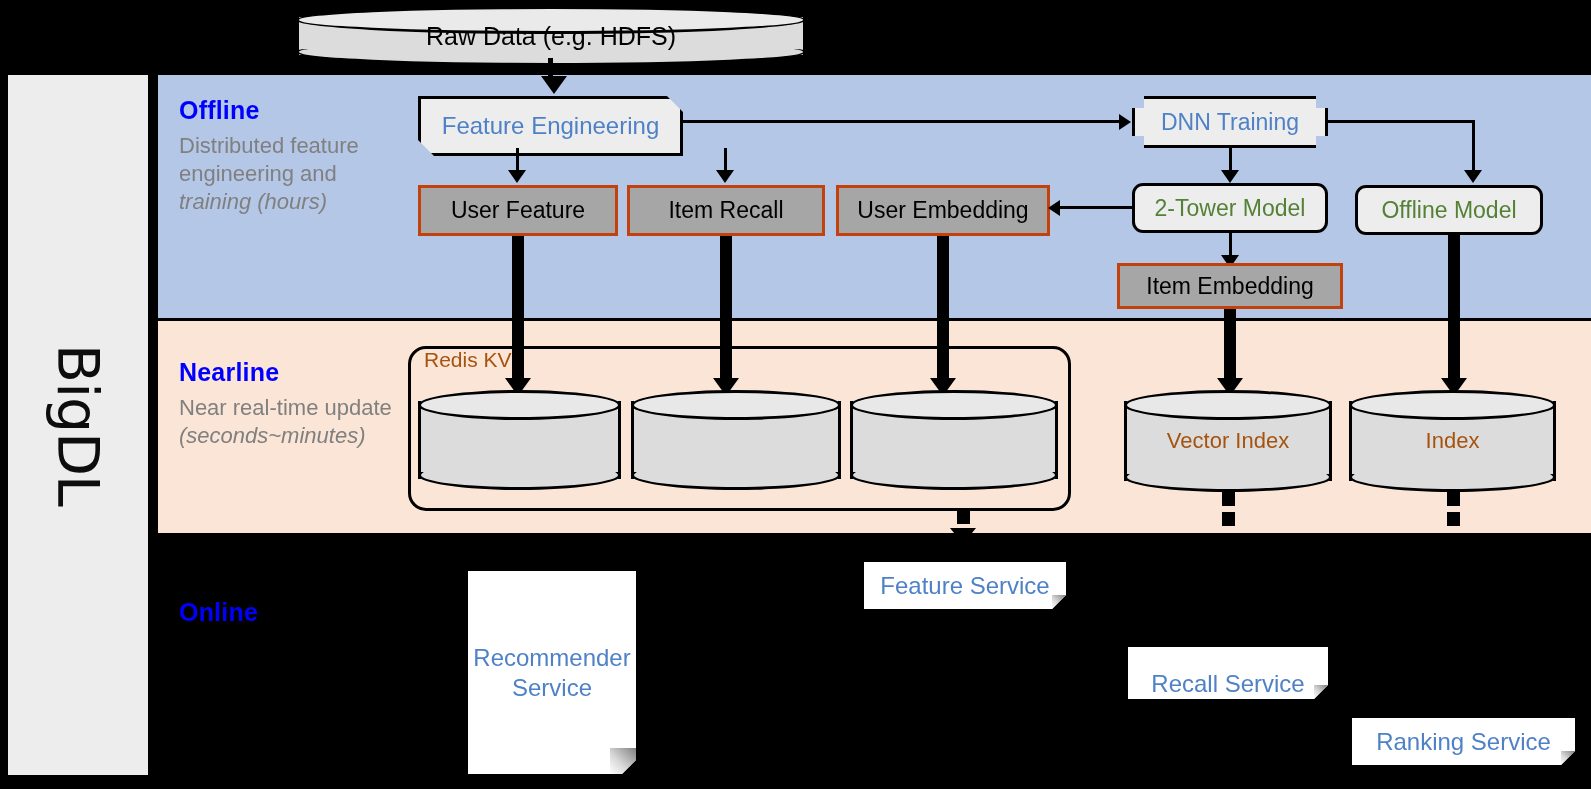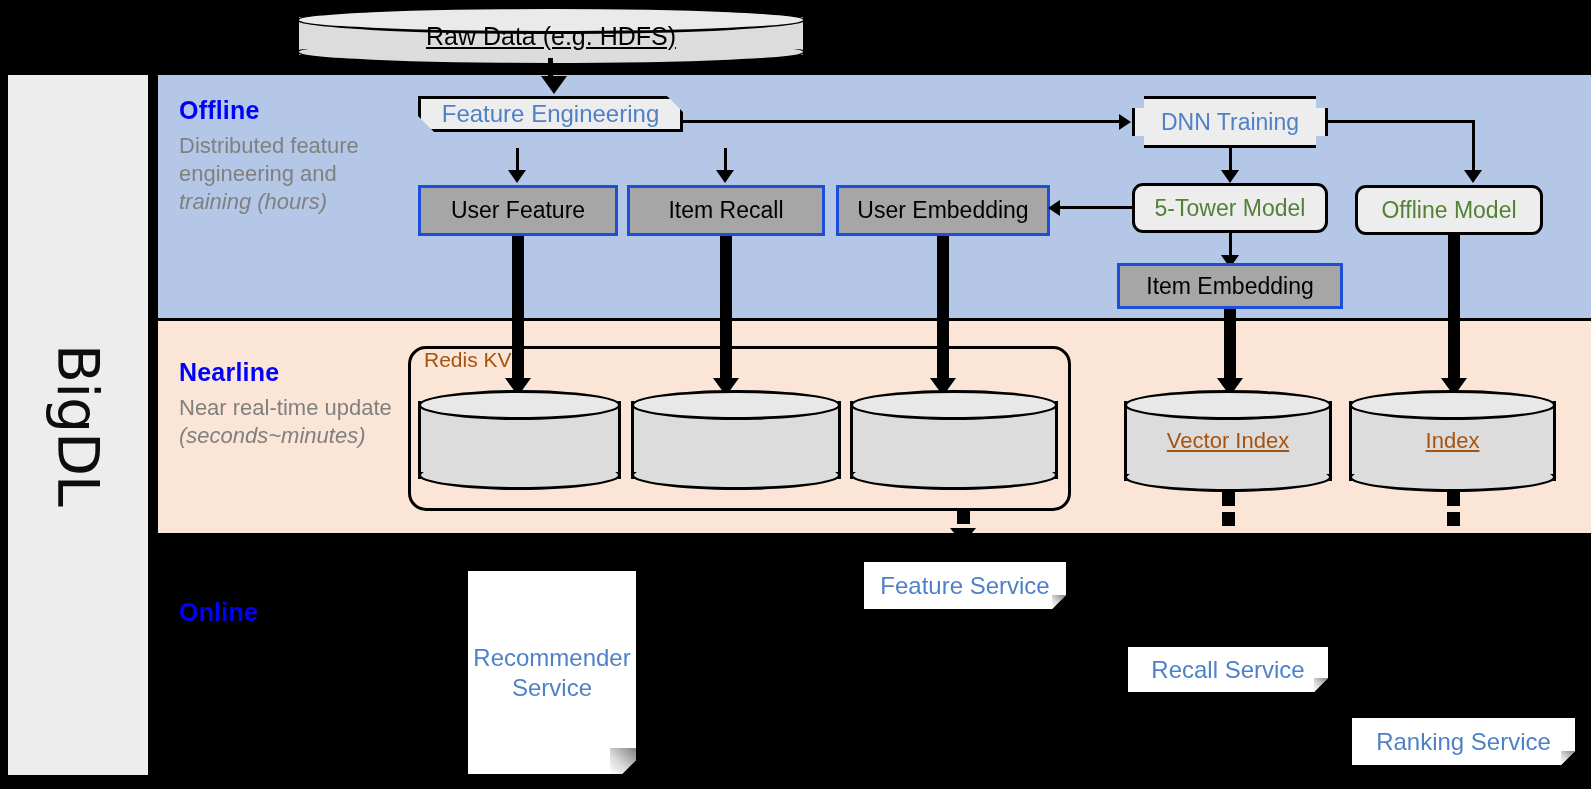--- a/index.html
+++ b/index.html
@@ -23,21 +23,21 @@
   }
   #sidebar-label span{transform:rotate(90deg);white-space:nowrap;display:block;}
 
   
   .band-title{font-size:25px;color:#0000ff;font-weight:600;letter-spacing:.2px;}
   .band-sub{font-size:22px;color:#808080;line-height:1.28;margin-top:7px;}
   .band-sub i{font-style:italic;}
 
   
   .gray-box{
-    background:#a6a6a6;border:3px solid #1d4ed8;
+    background:#a6a6a6;border:3px solid #c2410c;
     display:flex;align-items:center;justify-content:center;
     color:#000;font-size:23px;
   }
   .rounded-box{
     background:#ededed;border:3px solid #000;border-radius:11px;
     display:flex;align-items:center;justify-content:center;
     font-size:23px;color:#538135;
   }
   .card-box{
     background:#ededed;border:3px solid #000;
@@ -75,21 +75,21 @@
     background:#e8e8e8;border:3px solid #000;border-radius:50%;
   }
   .cyl .bot{
     position:absolute;left:0;right:0;bottom:0;height:24px;
     background:#dcdcdc;border:3px solid #000;border-radius:50%;
     clip-path:polygon(-5% 40%,105% 40%,105% 130%,-5% 130%);
   }
   .cyl .lbl{
     position:absolute;left:0;right:0;top:0;bottom:0;
     display:flex;align-items:center;justify-content:center;
-    font-size:22px;color:#a5530f;z-index:3;text-decoration:underline;
+    font-size:22px;color:#a5530f;z-index:3;
   }
 
   
   #rawdata{left:296px;top:6px;width:510px;height:60px;}
   #rawdata .body{top:11px;bottom:11px;background:#dcdcdc;}
   #rawdata .top{height:22px;background:#eaeaea;}
   #rawdata .bot{height:22px;}
   #rawdata .lbl{font-size:25px;color:#000;}
 
   
@@ -147,21 +147,21 @@
 <div class="cyl" id="rawdata">
   <div class="body"></div>
   <div class="bot"></div>
   <div class="top"></div>
   <div class="lbl">Raw Data (e.g. HDFS)</div>
 </div>
 
 <div class="abs vline" style="left:548px;top:58px;width:5px;height:22px;"></div>
 <div class="abs arrowdown fat" style="left:541px;top:76px;"></div>
 
-<div class="abs flag-box" id="fe-box" style="left:418px;top:96px;width:265px;height:36px;">
+<div class="abs flag-box" id="fe-box" style="left:418px;top:96px;width:265px;height:60px;">
   <span>Feature Engineering</span>
 </div>
 
 <div class="abs card-box" id="dnn-box" style="left:1132px;top:96px;width:196px;height:52px;">
   <span>DNN Training</span>
 </div>
 
 <div class="abs hline" style="left:683px;top:120px;width:437px;height:3px;"></div>
 <div class="abs arrowright" style="left:1119px;top:114px;"></div>
 
@@ -181,21 +181,21 @@
 </div>
 
 <div class="abs vline" style="left:1229px;top:148px;width:3px;height:24px;"></div>
 <div class="abs arrowdown" style="left:1221px;top:170px;"></div>
 
 <div class="abs hline" style="left:1328px;top:120px;width:147px;height:3px;"></div>
 <div class="abs vline" style="left:1472px;top:120px;width:3px;height:52px;"></div>
 <div class="abs arrowdown" style="left:1464px;top:170px;"></div>
 
 <div class="abs rounded-box" style="left:1132px;top:183px;width:196px;height:50px;">
-  <span>5-Tower Model</span>
+  <span>2-Tower Model</span>
 </div>
 <div class="abs rounded-box" style="left:1355px;top:185px;width:188px;height:50px;">
   <span>Offline Model</span>
 </div>
 
 <div class="abs hline" style="left:1060px;top:206px;width:75px;height:3px;"></div>
 <div class="abs arrowleft" style="left:1048px;top:200px;"></div>
 
 <div class="abs vline" style="left:1229px;top:233px;width:3px;height:24px;"></div>
 <div class="abs arrowdown" style="left:1221px;top:255px;"></div>
@@ -263,21 +263,21 @@
 <div class="abs doc-box" style="left:468px;top:571px;width:168px;height:203px;">
   <span>Recommender Service</span>
   <span class="doc-fold" style="width:26px;height:26px;"></span>
 </div>
 
 <div class="abs doc-box" style="left:864px;top:562px;width:202px;height:47px;">
   <span>Feature Service</span>
   <span class="doc-fold"></span>
 </div>
 
-<div class="abs doc-box" style="left:1128px;top:647px;width:200px;height:45px;">
+<div class="abs doc-box" style="left:1128px;top:647px;width:200px;height:52px;align-items:flex-end;">
   <span>Recall Service</span>
   <span class="doc-fold"></span>
 </div>
 
 <div class="abs doc-box" style="left:1352px;top:718px;width:223px;height:47px;">
   <span>Ranking Service</span>
   <span class="doc-fold"></span>
 </div>
 
 </body></html>

